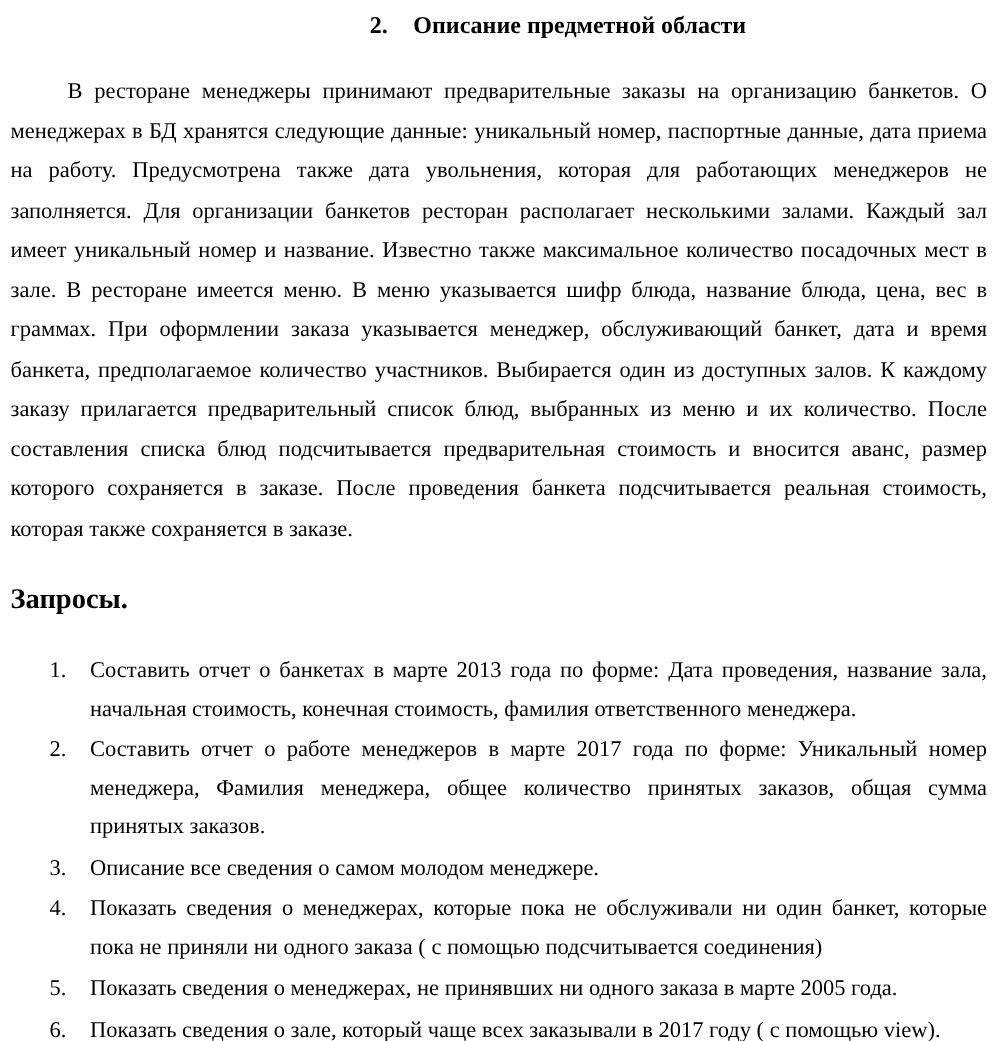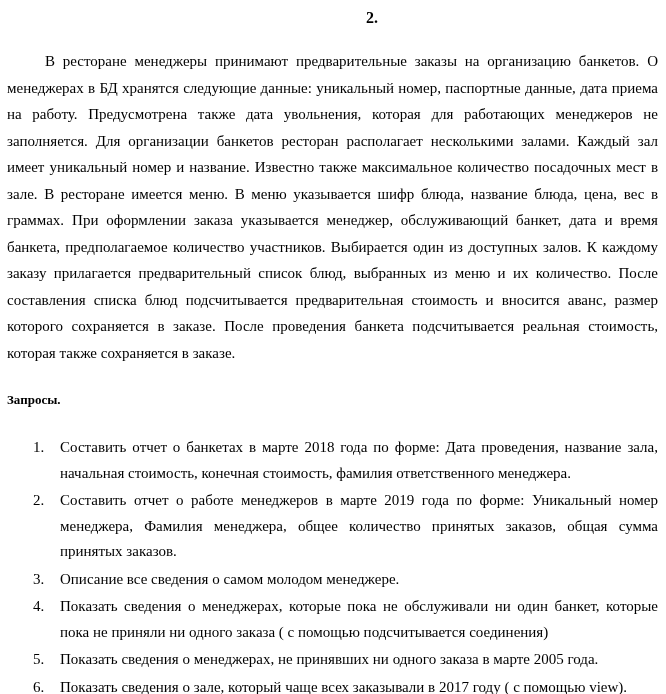--- a/index.html
+++ b/index.html
@@ -33,21 +33,21 @@
   }
   .body-par {
     margin: 21px 8px 18px 7px;
     text-align: justify;
     text-indent: 38px;
     line-height: 26.5px;
     font-size: 15px;
   }
   .queries-heading {
     font-weight: 700;
-    font-size: 13px;
+    font-size: 19px;
     margin: 24px 0 0 7px;
     line-height: 19px;
   }
   .query-list {
     list-style: none;
     margin: 26px 0 0 0;
     padding: 0 8px 0 33px;
   }
   .query-row {
     display: flex;
@@ -63,34 +63,35 @@
     text-align: justify;
   }
 </style>
 </head>
 <body>
 
 <div class="page">
 
   <div class="doc-title">
     <span>2.</span>
+    <span>Описание предметной области</span>
   </div>
 
   <p class="body-par">В ресторане менеджеры принимают предварительные заказы на организацию банкетов. О менеджерах в БД хранятся следующие данные: уникальный номер, паспортные данные, дата приема на работу. Предусмотрена также дата увольнения, которая для работающих менеджеров не заполняется. Для организации банкетов ресторан располагает несколькими залами. Каждый зал имеет уникальный номер и название. Известно также максимальное количество посадочных мест в зале. В ресторане имеется меню. В меню указывается шифр блюда, название блюда, цена, вес в граммах. При оформлении заказа указывается менеджер, обслуживающий банкет, дата и время банкета, предполагаемое количество участников. Выбирается один из доступных залов. К каждому заказу прилагается предварительный список блюд, выбранных из меню и их количество. После составления списка блюд подсчитывается предварительная стоимость и вносится аванс, размер которого сохраняется в заказе. После проведения банкета подсчитывается реальная стоимость, которая также сохраняется в заказе.</p>
 
   <div class="queries-heading">Запросы.</div>
 
   <ol class="query-list">
     <li class="query-row">
       <span class="qnum">1.</span>
-      <span class="qtext">Составить отчет о банкетах в марте 2018 года по форме: Дата проведения, название зала, начальная стоимость, конечная стоимость, фамилия ответственного менеджера.</span>
+      <span class="qtext">Составить отчет о банкетах в марте 2013 года по форме: Дата проведения, название зала, начальная стоимость, конечная стоимость, фамилия ответственного менеджера.</span>
     </li>
     <li class="query-row">
       <span class="qnum">2.</span>
-      <span class="qtext">Составить отчет о работе менеджеров в марте 2019 года по форме: Уникальный номер менеджера, Фамилия менеджера, общее количество принятых заказов, общая сумма принятых заказов.</span>
+      <span class="qtext">Составить отчет о работе менеджеров в марте 2017 года по форме: Уникальный номер менеджера, Фамилия менеджера, общее количество принятых заказов, общая сумма принятых заказов.</span>
     </li>
     <li class="query-row">
       <span class="qnum">3.</span>
       <span class="qtext">Описание все сведения о самом молодом менеджере.</span>
     </li>
     <li class="query-row">
       <span class="qnum">4.</span>
       <span class="qtext">Показать сведения о менеджерах, которые пока не обслуживали ни один банкет, которые пока не приняли ни одного заказа ( с помощью подсчитывается соединения)</span>
     </li>
     <li class="query-row">

